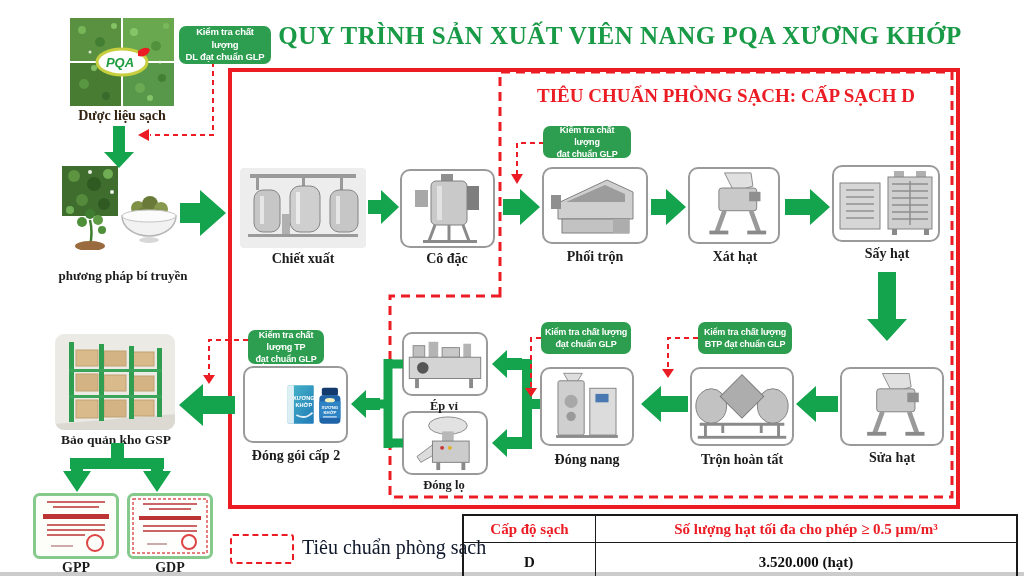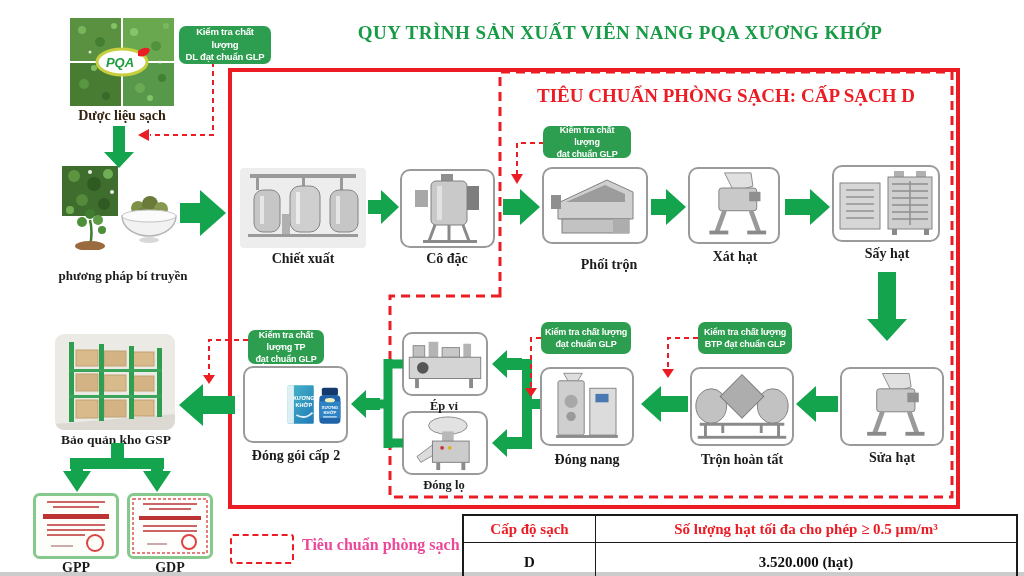--- a/index.html
+++ b/index.html
@@ -1,35 +1,35 @@
 <!DOCTYPE html>
 <html><head>
 <meta charset="utf-8">
 <style>
   html,body{margin:0;padding:0;background:#fff;}
   .canvas{position:relative;width:1024px;height:576px;background:#ffffff;overflow:hidden;
           font-family:"Liberation Serif",serif;}
   .title{position:absolute;left:250px;top:22px;width:740px;text-align:center;
-         font-size:19px;font-weight:bold;color:#189a46;letter-spacing:.5px;}
+         font-size:25px;font-weight:bold;color:#189a46;letter-spacing:.5px;}
   .cleanroom-header{position:absolute;left:500px;top:85px;width:452px;text-align:center;
          font-size:19px;font-weight:bold;color:#ec1c24;}
   .red-box{position:absolute;left:228px;top:68px;width:724px;height:433px;
          border:4px solid #ec1c24;pointer-events:none;}
   .overlay{position:absolute;left:0;top:0;width:1024px;height:576px;z-index:6;pointer-events:none;}
   .stage-box{position:absolute;background:#fff;border:2px solid #9a9a9a;border-radius:10px;
          display:flex;align-items:center;justify-content:center;overflow:hidden;z-index:2;box-sizing:border-box;}
   .photo{position:absolute;overflow:hidden;z-index:2;}
   .lbl{position:absolute;text-align:center;font-weight:bold;color:#1c1c1c;z-index:4;font-size:14px;}
   .callout{position:absolute;background:#2d9e4f;color:#fff;border-radius:7px;z-index:10;
          font-family:"Liberation Sans",sans-serif;font-weight:bold;font-size:9px;line-height:1.35;
          text-align:center;display:flex;flex-direction:column;justify-content:center;
          padding:2px 3px;box-sizing:border-box;letter-spacing:-0.2px;}
   .legend-box{position:absolute;left:230px;top:534px;width:60px;height:26px;
          border:2px dashed #ec1c24;border-radius:3px;z-index:3;}
-  .legend-lbl{position:absolute;left:302px;top:536px;font-size:16px;font-weight:bold;color:#ec4899;z-index:3;}
+  .legend-lbl{position:absolute;left:302px;top:536px;font-size:20px;font-weight:normal;color:#0f172a;z-index:3;}
   .tbl{position:absolute;left:462px;top:514px;width:556px;height:69px;z-index:3;
        border:2px solid #1a1a1a;box-sizing:border-box;display:grid;
        grid-template-columns:132px 1fr;grid-template-rows:27px 1fr;}
   .tbl .cell{display:flex;align-items:center;justify-content:center;font-weight:bold;
        border-right:1px solid #1a1a1a;border-bottom:1px solid #1a1a1a;box-sizing:border-box;}
   .tbl .cell:nth-child(2n){border-right:none;}
   .tbl .cell.last{border-bottom:none;}
   .tbl .hdr{color:#ec1c24;font-size:15px;}
   .tbl .val{color:#111;font-size:15px;}
   .bottom-rule{position:absolute;left:0;top:572px;width:1024px;height:4px;background:#cccccc;z-index:1;}
@@ -138,21 +138,21 @@
 
   <div class="stage-box" style="left:542px;top:167px;width:106px;height:77px;">
     <svg width="100" height="70" viewBox="0 0 100 70">
       <path d="M13 32 L62 9 L88 21 L88 48 L13 48 Z" fill="#cfcfcf" stroke="#808080"></path>
       <path d="M21 31 L60 14 L80 23 L80 31 Z" fill="#9c9c9c"></path>
       <rect x="6" y="24" width="10" height="14" fill="#8f8f8f"></rect>
       <rect x="17" y="48" width="67" height="14" fill="#c2c2c2" stroke="#808080"></rect>
       <rect x="68" y="48" width="16" height="14" fill="#adadad"></rect>
     </svg>
   </div>
-  <div class="lbl" style="left:549px;top:249px;width:120px;margin-top:8px;">Phối trộn</div>
+  <div class="lbl" style="left:535px;top:249px;width:120px;">Phối trộn</div>
 
   <div class="stage-box" style="left:688px;top:167px;width:92px;height:77px;">
     <svg width="88" height="70" viewBox="0 0 92 74">
       <path d="M36 2 L64 2 L66 16 L46 22 Z" fill="#e0e0e0" stroke="#8a8a8a"></path>
       <rect x="30" y="18" width="40" height="24" rx="3" fill="#c9c9c9" stroke="#808080"></rect>
       <rect x="62" y="22" width="12" height="10" fill="#8f8f8f"></rect>
       <path d="M36 42 L28 64 M64 42 L72 64" stroke="#9a9a9a" stroke-width="5" fill="none"></path>
       <rect x="20" y="63" width="20" height="4" fill="#8a8a8a"></rect>
         <rect x="60" y="63" width="20" height="4" fill="#8a8a8a"></rect>
     </svg>

